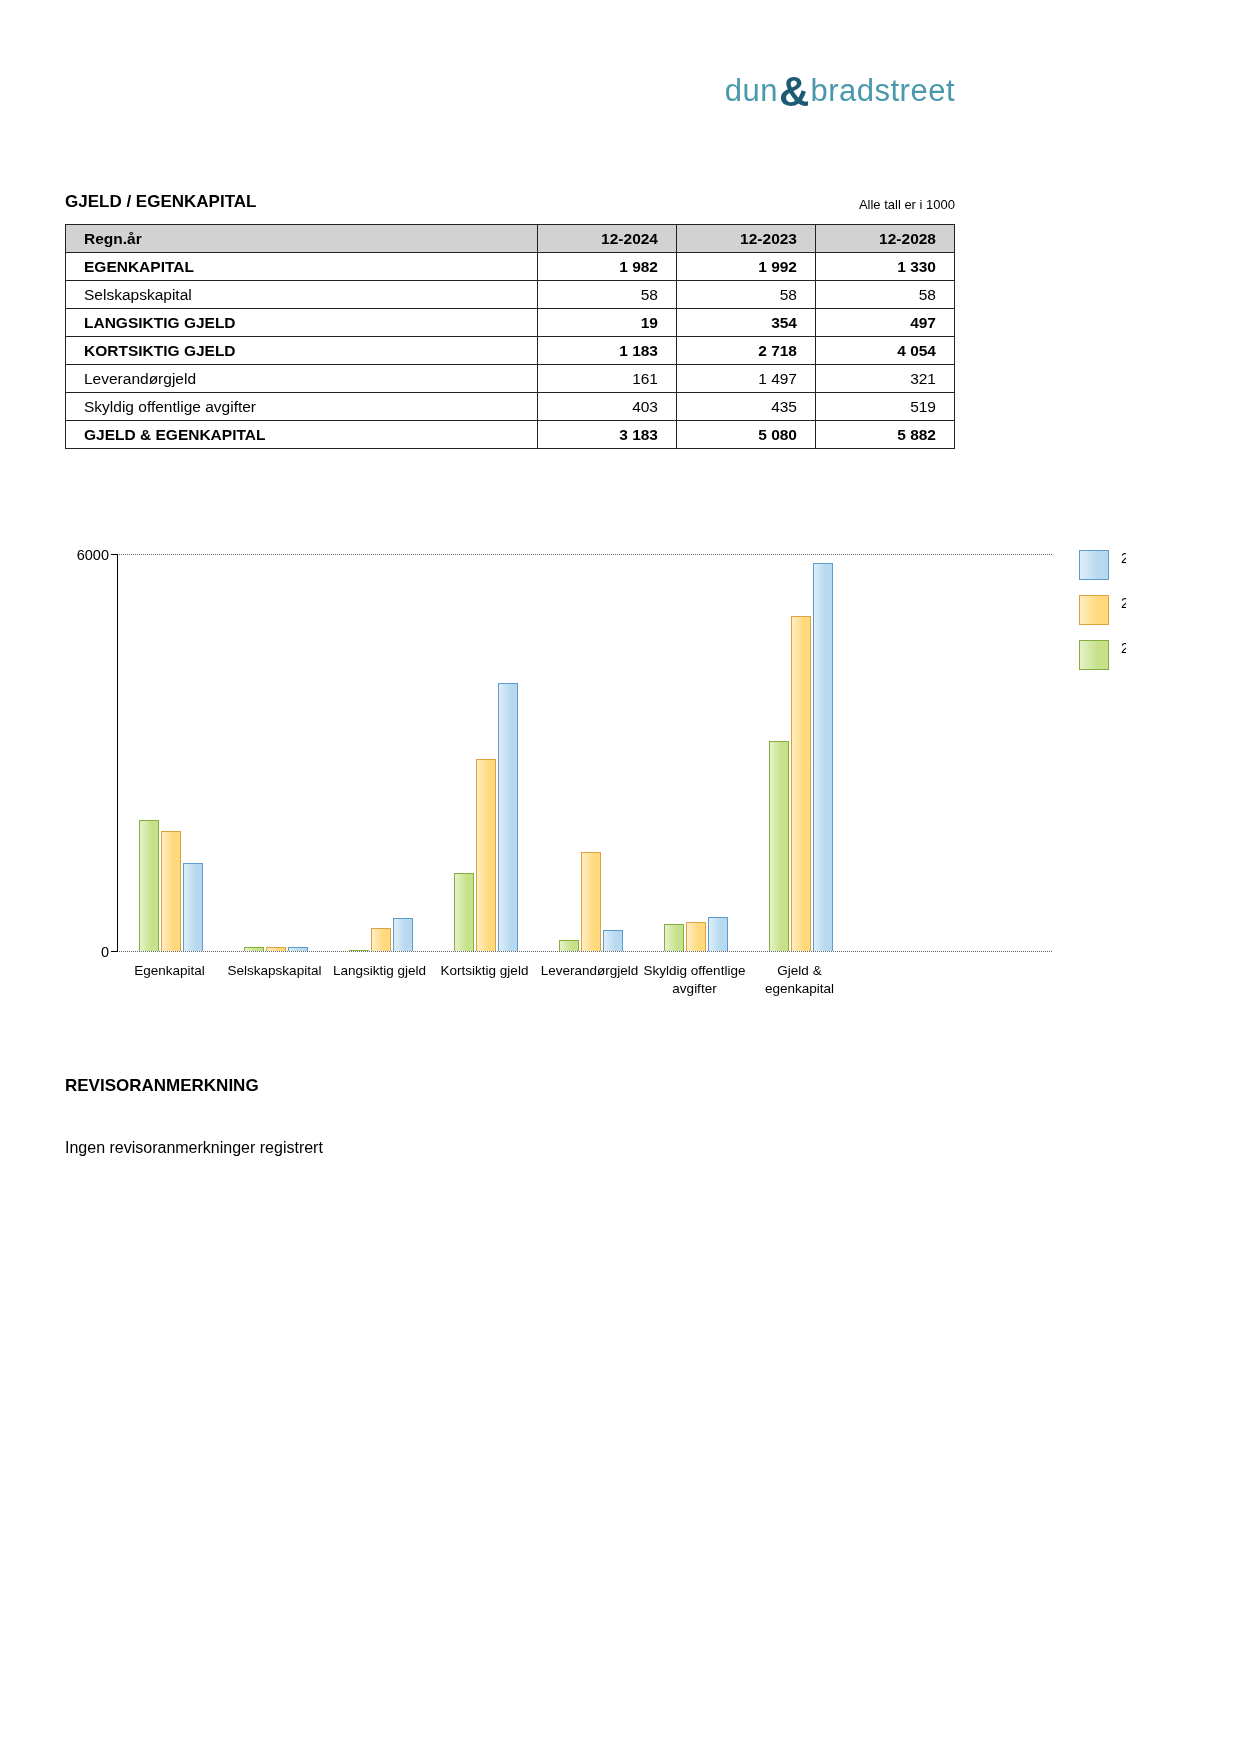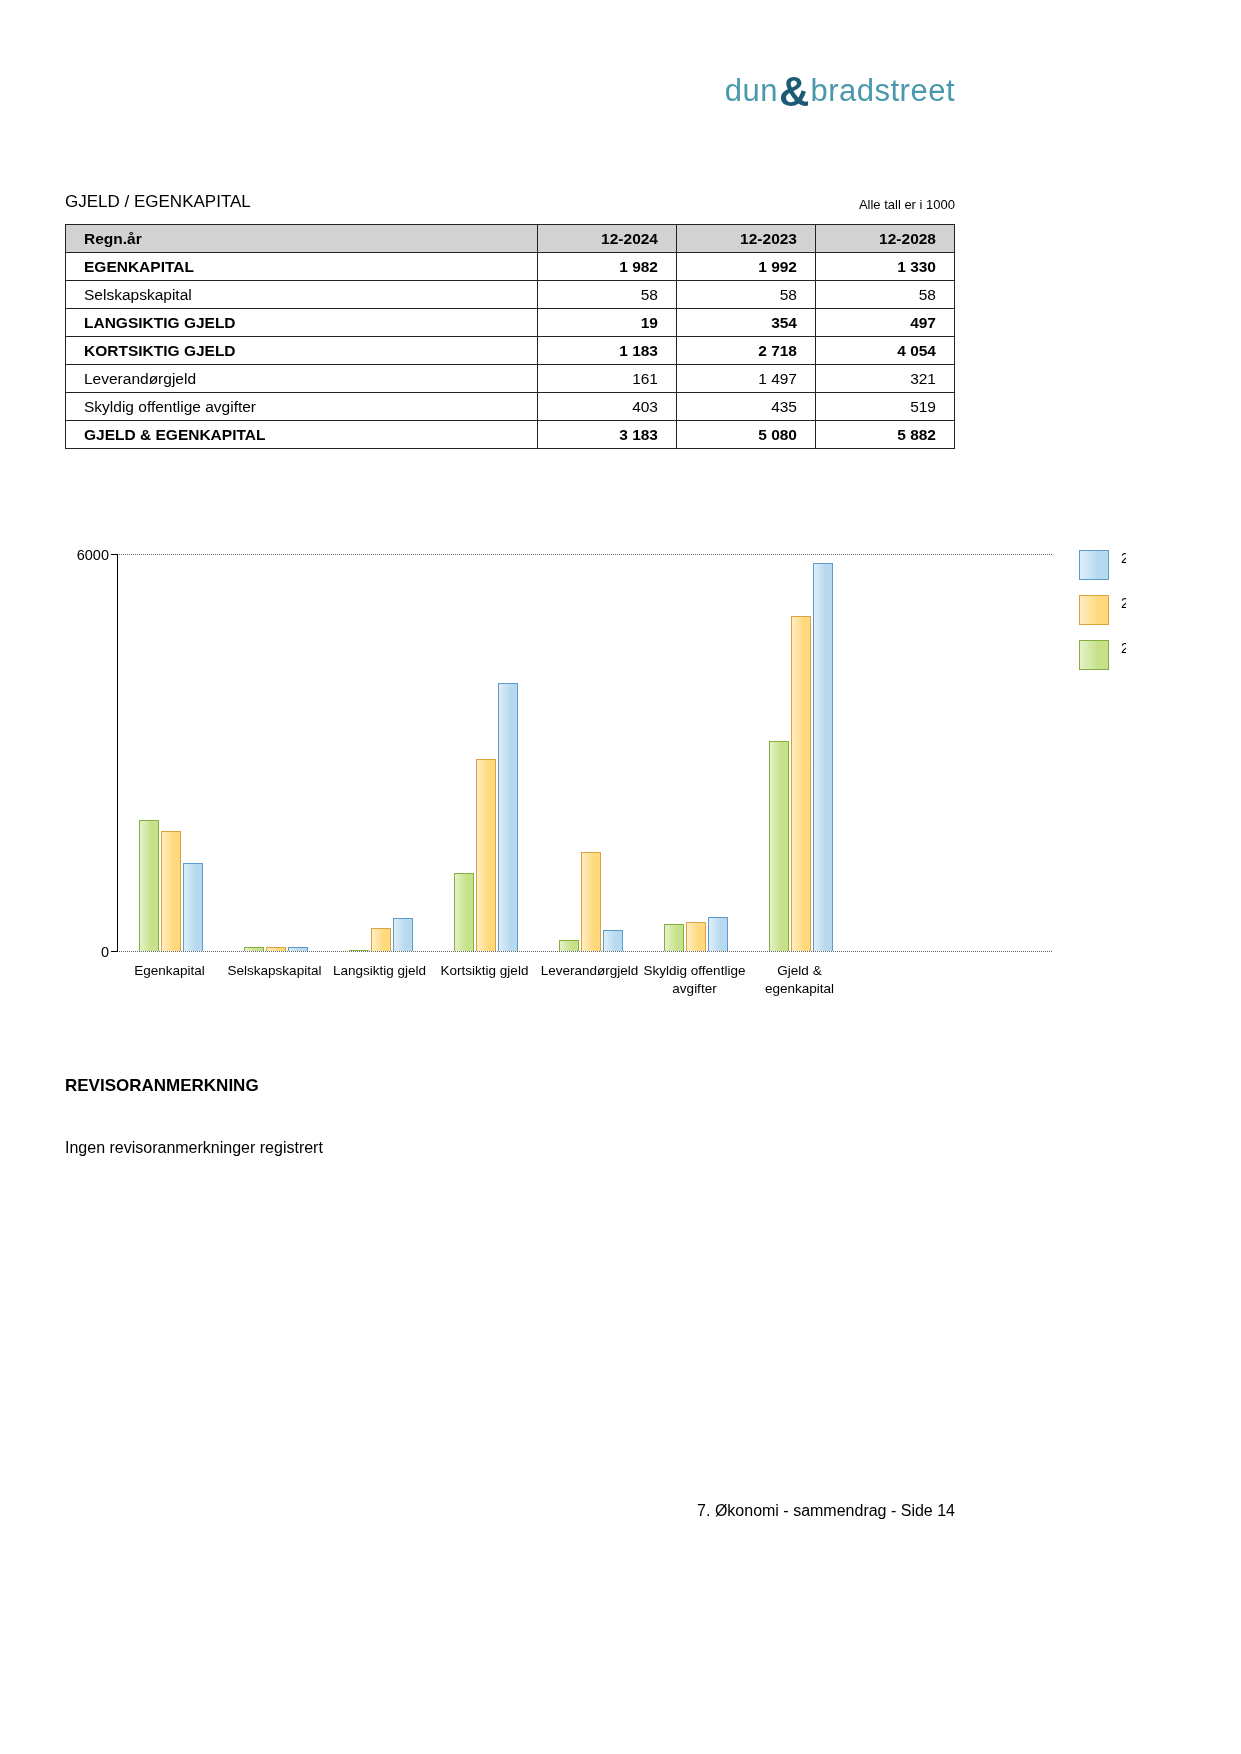--- a/index.html
+++ b/index.html
@@ -7,21 +7,21 @@
   body { font-family:"Liberation Sans", sans-serif; color:#000; }
   .page { position:relative; width:1126px; height:1754px; background:#ffffff; overflow:hidden; }
 
   
   .logo { position:absolute; top:68px; left:65px; width:890px; text-align:right; white-space:nowrap; }
   .logo-dun, .logo-bs { font-size:31px; color:#4a98ac; letter-spacing:0.5px; }
   .logo-amp { font-size:42px; color:#1d5a74; font-weight:bold; margin:0 1px; vertical-align:-5px; }
 
   
   .section-head { position:absolute; top:192px; left:65px; width:890px; display:flex; justify-content:space-between; align-items:flex-end; }
-  .section-title { font-weight:normal; font-size:17px; }
+  .section-title { font-weight:bold; font-size:17px; }
   .unit-note { font-size:13px; }
 
   
   .fin-table { position:absolute; top:224px; left:65px; width:890px; border-collapse:collapse; font-size:15.5px; }
   .fin-table th, .fin-table td { border:1px solid #222; padding:3px 18px; height:28px; vertical-align:middle; }
   .fin-table th { background:#d2d2d2; font-weight:bold; }
   .col-label { text-align:left; width:472px; }
   .col-num { text-align:right; width:139px; }
   .bold-row td { font-weight:bold; }
 
@@ -187,14 +187,13 @@
         <div class="legend-item">
           <div class="legend-swatch" style="background-color: rgb(198, 225, 137); border-color: rgb(131, 175, 63);"></div>
           <div class="legend-label">2024</div>
         </div>
       </div>
   </div>
 
   <div class="revisor-title">REVISORANMERKNING</div>
   <div class="revisor-text">Ingen revisoranmerkninger registrert</div>
 
-  <div class="footer">7. Økonomi - sammendrag - Side 14</div>
 </div>
 
 </body></html>

